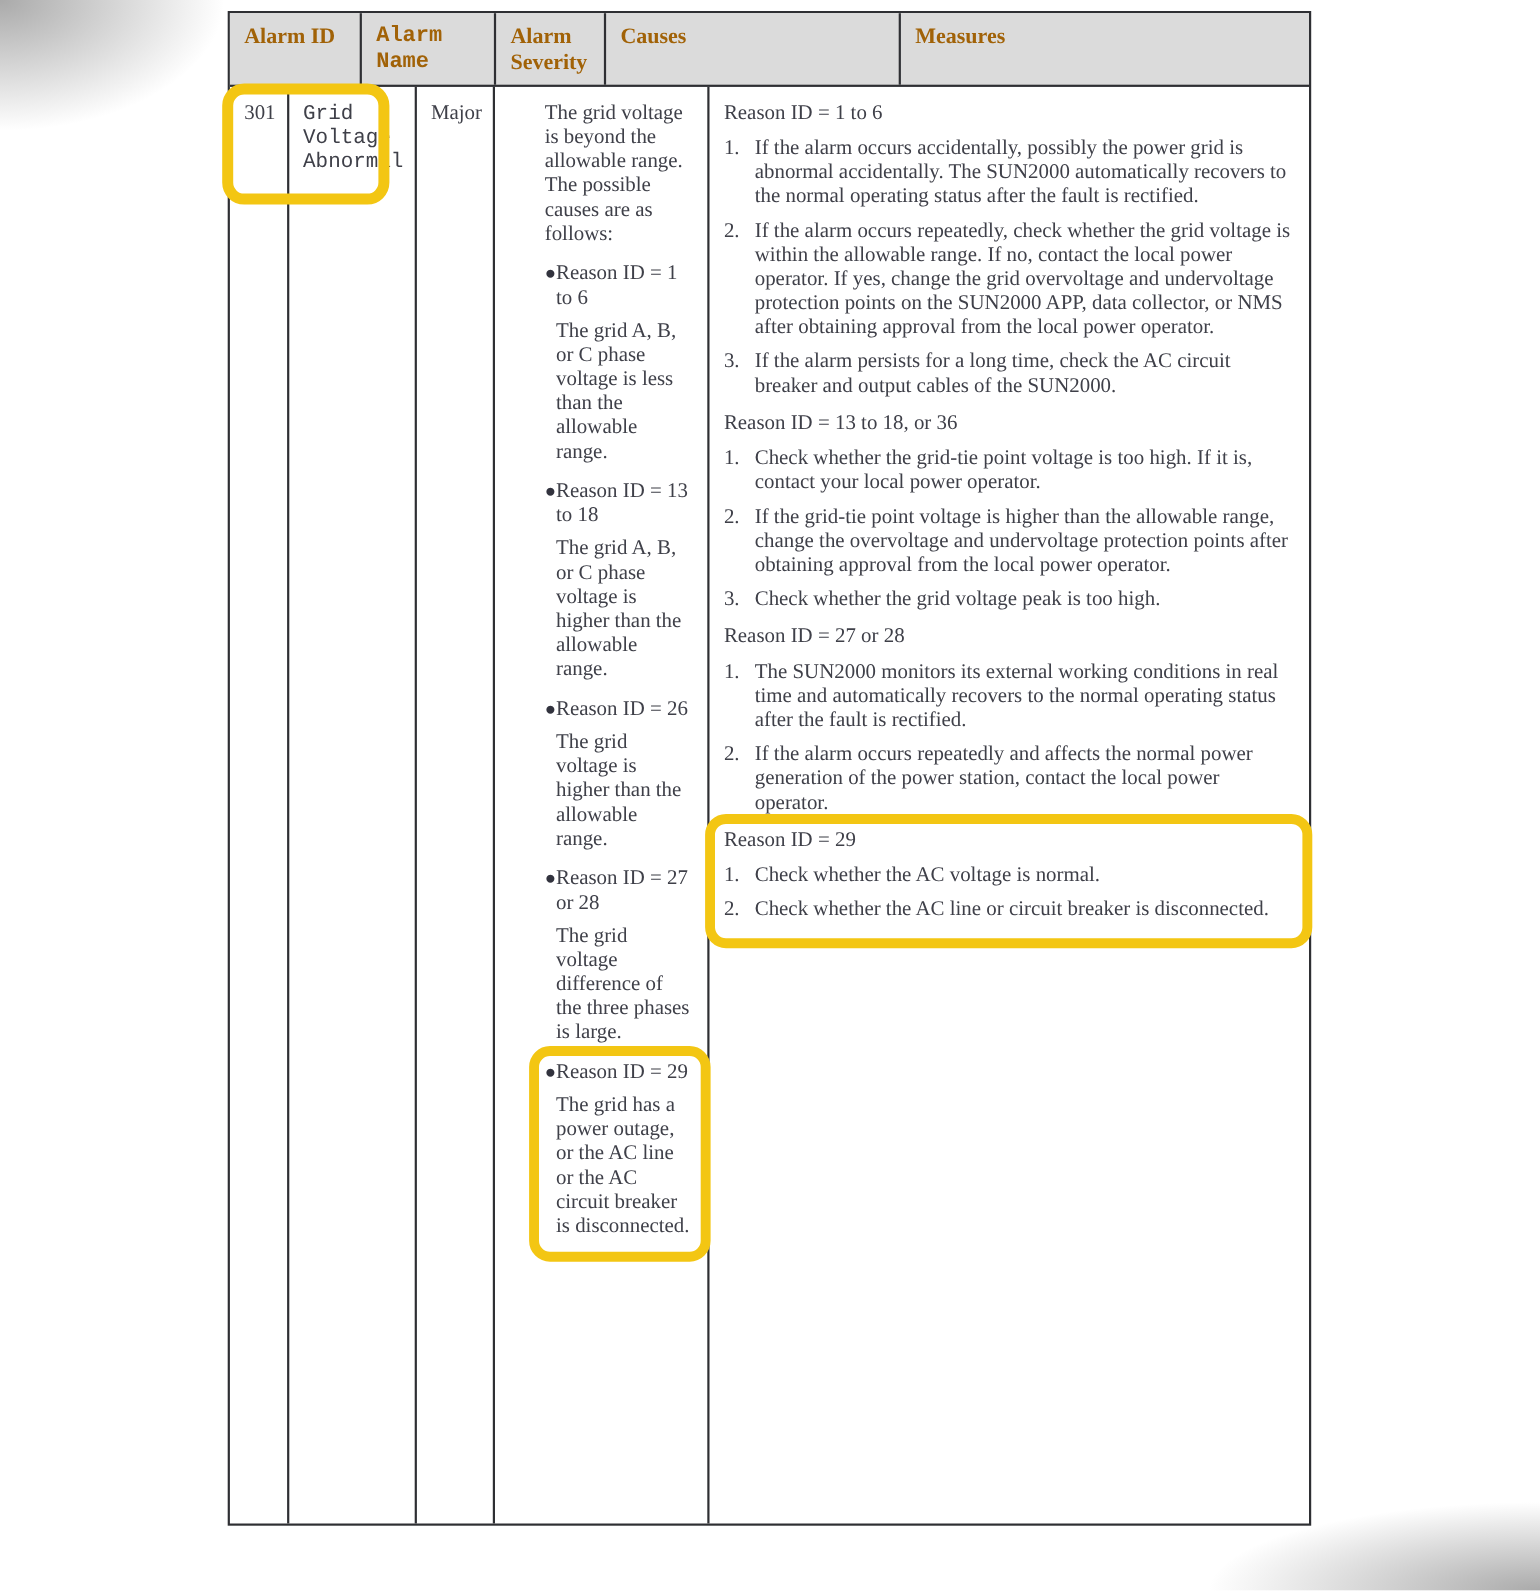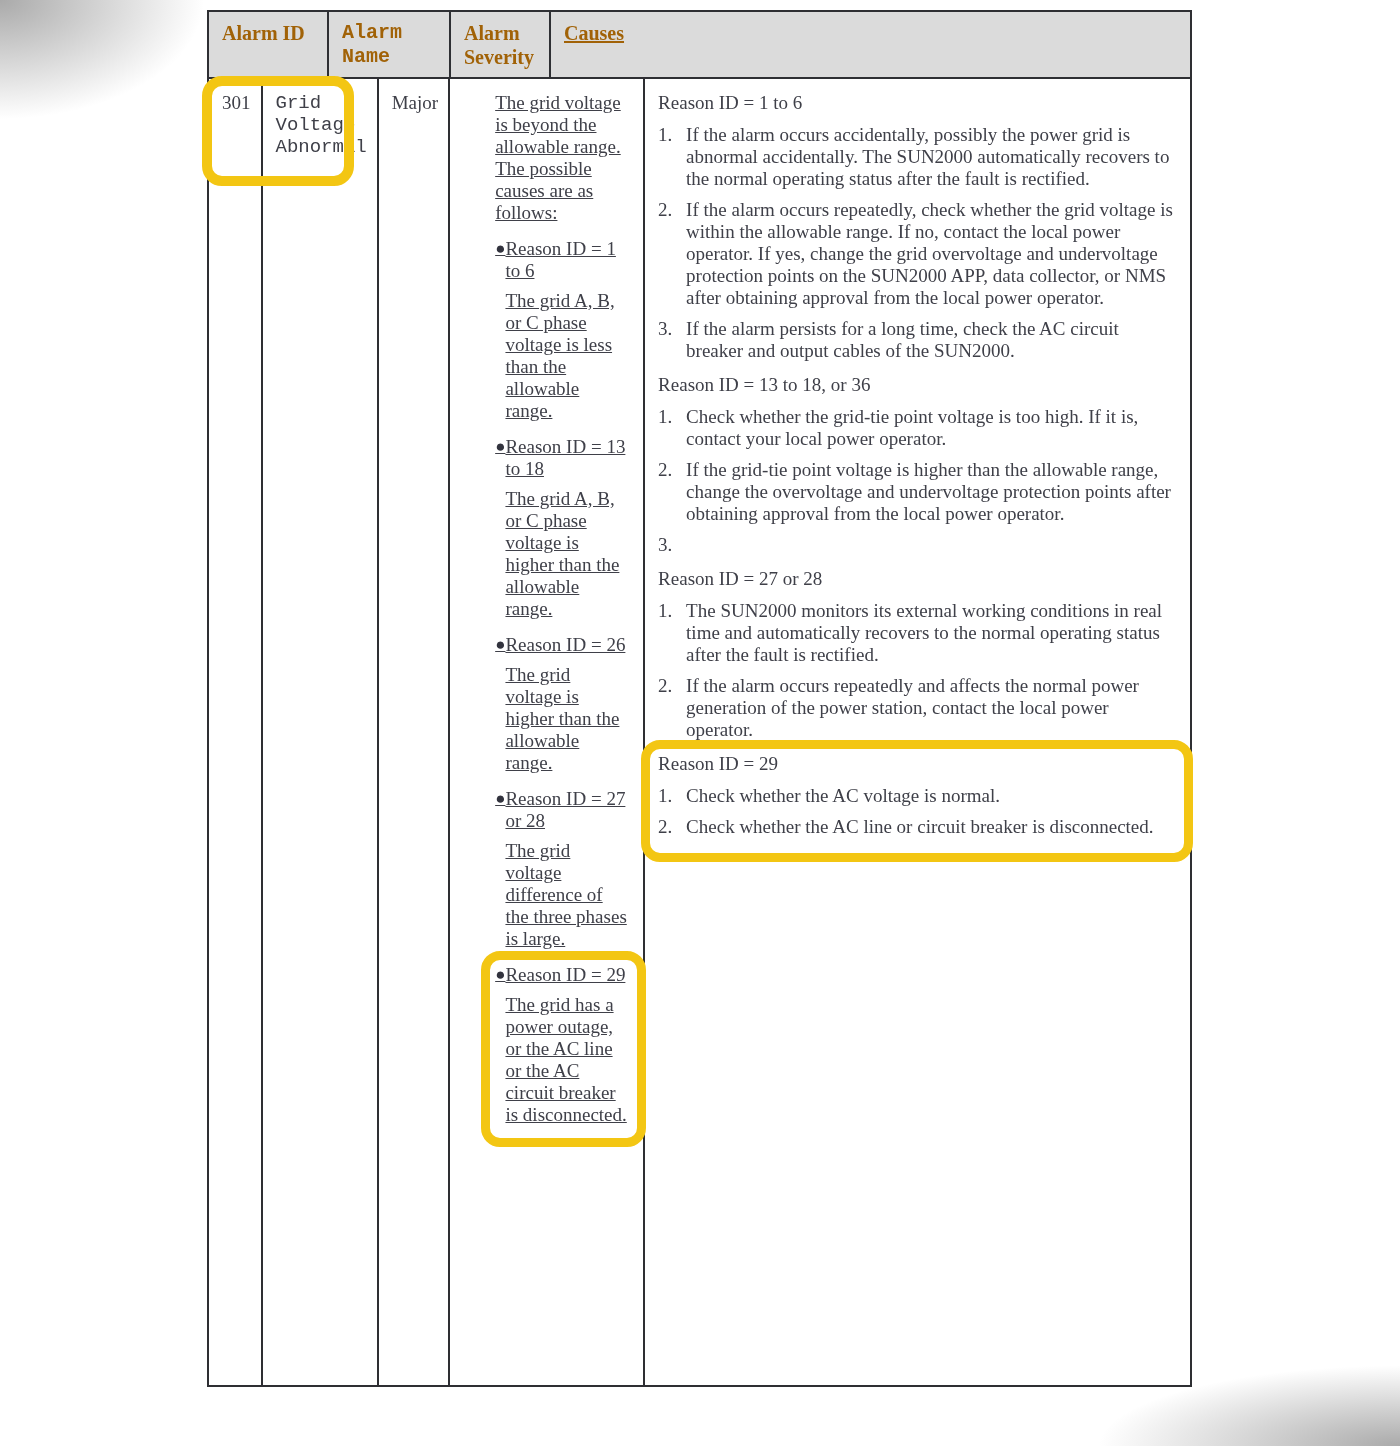--- a/index.html
+++ b/index.html
@@ -22,21 +22,21 @@
     pointer-events:none;
   }
 
   
   .tbl {
     position:absolute; left:207px; top:10px; width:985px; height:1377px;
     border:2px solid #2e2f33; background:#fff; display:flex; flex-direction:column; z-index:1;
   }
   .thead { display:flex; background:#dbdbdb; border-bottom:2px solid #2e2f33; height:67px; }
   .tbody { display:flex; flex:1 1 auto; }
-  .c1 { width:120px; } .c2 { width:122px;font-family:Liberation Mono, monospace; } .c3 { width:100px; } .c4 { width:268px;text-decoration:underline; } .c5 { flex:1 1 auto; }
+  .c1 { width:120px; } .c2 { width:122px;font-family:Liberation Mono, monospace; } .c3 { width:100px; } .c4 { width:268px; } .c5 { flex:1 1 auto; }
   .cell { border-right:2px solid #2e2f33; }
   .cell:last-child { border-right:none; }
   .hcell {
     padding:9px 10px 0 13px;
     font-weight:bold; font-size:20px; line-height:24px; color:#a16207;
   }
   .bcell { padding:13px 10px 0 13px; font-size:19px; line-height:22px; }
   .bcell.c4 { padding-right:16px;padding-left:45px; }
   .bcell.c5 { padding-right:11px; }
 
@@ -79,20 +79,21 @@
 
 <div class="shade-tl"></div>
 <div class="shade-br"></div>
 
 <div class="tbl">
   <div class="thead">
     <div class="cell hcell c1">Alarm ID</div>
     <div class="cell hcell c2">Alarm Name</div>
     <div class="cell hcell c3">Alarm Severity</div>
     <div class="cell hcell c4">Causes</div>
+    <div class="cell hcell c5">Measures</div>
   </div>
   <div class="tbody">
     <div class="cell bcell c1 cell-alarm-id">
       <span>301</span>
     </div>
     <div class="cell bcell c2">Grid Voltage Abnormal</div>
     <div class="cell bcell c3">Major</div>
     <div class="cell bcell c4">
       <div>The grid voltage is beyond the allowable range. The possible causes are as follows:</div>
       <div id="causes-list">
@@ -155,20 +156,21 @@
             <div class="step">
               <span class="num">1.</span>
               <span class="txt">Check whether the grid-tie point voltage is too high. If it is, contact your local power operator.</span>
             </div>
             <div class="step">
               <span class="num">2.</span>
               <span class="txt">If the grid-tie point voltage is higher than the allowable range, change the overvoltage and undervoltage protection points after obtaining approval from the local power operator.</span>
             </div>
             <div class="step">
               <span class="num">3.</span>
+              <span class="txt">Check whether the grid voltage peak is too high.</span>
             </div>
           </div>
           <div class="ms">
             <div class="ms-h">Reason ID = 27 or 28</div>
             <div class="step">
               <span class="num">1.</span>
               <span class="txt">The SUN2000 monitors its external working conditions in real time and automatically recovers to the normal operating status after the fault is rectified.</span>
             </div>
             <div class="step">
               <span class="num">2.</span>

